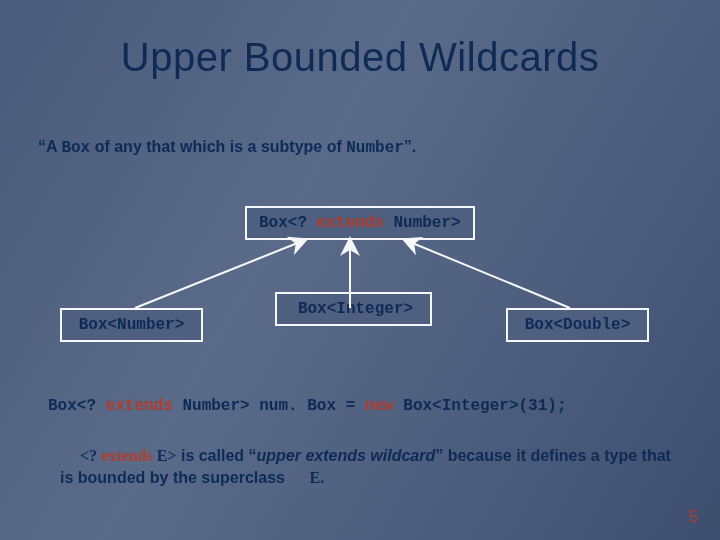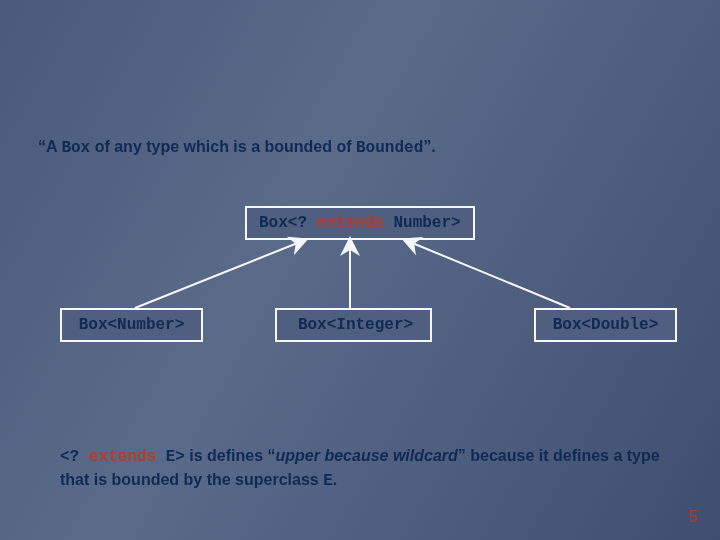--- a/index.html
+++ b/index.html
@@ -48,22 +48,22 @@
     font-family: "Courier New", monospace;
     font-weight: bold;
     font-size: 16px;
     color: #0e2a55;
     white-space: nowrap;
     text-align: center;
   }
   .kw { color: #b23b2a; }
   #box-parent { top: 206px; left: 245px; }
   #box-number  { top: 308px; left: 60px;  width: 115px; text-align:center;}
-  #box-integer { top: 308px; left: 275px; width: 125px; text-align:center;padding-left:16px;}
-  #box-double  { top: 308px; left: 506px; width: 115px; text-align:center;margin-left:28px;}
+  #box-integer { top: 292px; left: 275px; width: 125px; text-align:center;padding-left:16px;}
+  #box-double  { top: 308px; left: 506px; width: 115px; text-align:center;}
 
   svg.arrows {
     position: absolute;
     top: 230px;
     left: 0;
     width: 720px;
     height: 90px;
     pointer-events: none;
   }
 
@@ -81,41 +81,42 @@
   .explain {
     position: absolute;
     top: 445px;
     left: 60px;
     right: 45px;
     font-size: 16px;
     font-weight: bold;
     color: #0e2a55;
     line-height: 1.35;
   }
-  .explain .mono { font-family: Liberation Mono, monospace; font-weight: bold; }
+  .explain .mono { font-family: Liberation Serif, serif; font-weight: bold; margin-left: 20px; }
   .explain .ital { font-style: italic; }
   .explain .under { }
 
   .pagenum {
     position: absolute;
     bottom: 14px;
     right: 22px;
     font-size: 16px;
     color: #b43c2c;
     font-weight: normal;
   }
 </style>
 </head>
 <body>
 
 <div class="slide">
 
+  <div class="title">Upper Bounded Wildcards</div>
 
   <div class="sentence">
-    <span>“A </span><span class="mono">Box</span><span> of any type which is a bounded of </span><span class="mono">Bounded</span><span>”.</span>
+    <span>“A </span><span class="mono">Box</span><span> of any that which is a subtype of </span><span class="mono">Number</span><span>”.</span>
   </div>
 
   <div id="box-parent" class="codebox">
     <span>Box&lt;? </span><span class="kw">extends</span><span> Number&gt;</span>
   </div>
 
   <div id="box-number" class="codebox">Box&lt;Number&gt;</div>
   <div id="box-integer" class="codebox">Box&lt;Integer&gt;</div>
   <div id="box-double" class="codebox">Box&lt;Double&gt;</div>
 
@@ -123,20 +124,23 @@
     <defs>
       <marker id="arrowhead" markerWidth="10" markerHeight="10" refX="8" refY="5" orient="auto">
         <path d="M0,0 L10,5 L0,10 L3,5 Z" fill="#f5f7fa"></path>
       </marker>
     </defs>
     <line x1="135" y1="78" x2="305" y2="10" stroke="#f5f7fa" stroke-width="2" marker-end="url(#arrowhead)"></line>
     <line x1="350" y1="78" x2="350" y2="10" stroke="#f5f7fa" stroke-width="2" marker-end="url(#arrowhead)"></line>
     <line x1="570" y1="78" x2="405" y2="10" stroke="#f5f7fa" stroke-width="2" marker-end="url(#arrowhead)"></line>
   </svg>
 
+  <div class="codeline">
+    <span>Box&lt;? </span><span class="kw">extends</span><span> Number&gt; num. Box = </span><span class="kw">new</span><span> Box&lt;Integer&gt;(31);</span>
+  </div>
 
   <div class="explain">
-    <span class="mono"><span>&lt;? </span><span class="kw">extends</span><span> E&gt;</span></span><span> is defines “</span><span class="ital">upper because wildcard</span><span>” because it defines a type that is bounded by the </span><span class="under">superclass</span><span> </span><span class="mono">E</span><span>.</span>
+    <span class="mono"><span>&lt;? </span><span class="kw">extends</span><span> E&gt;</span></span><span> is called “</span><span class="ital">upper extends wildcard</span><span>” because it defines a type that is bounded by the </span><span class="under">superclass</span><span> </span><span class="mono">E</span><span>.</span>
   </div>
 
   <div class="pagenum">5</div>
 
 </div>
 
 </body></html>

